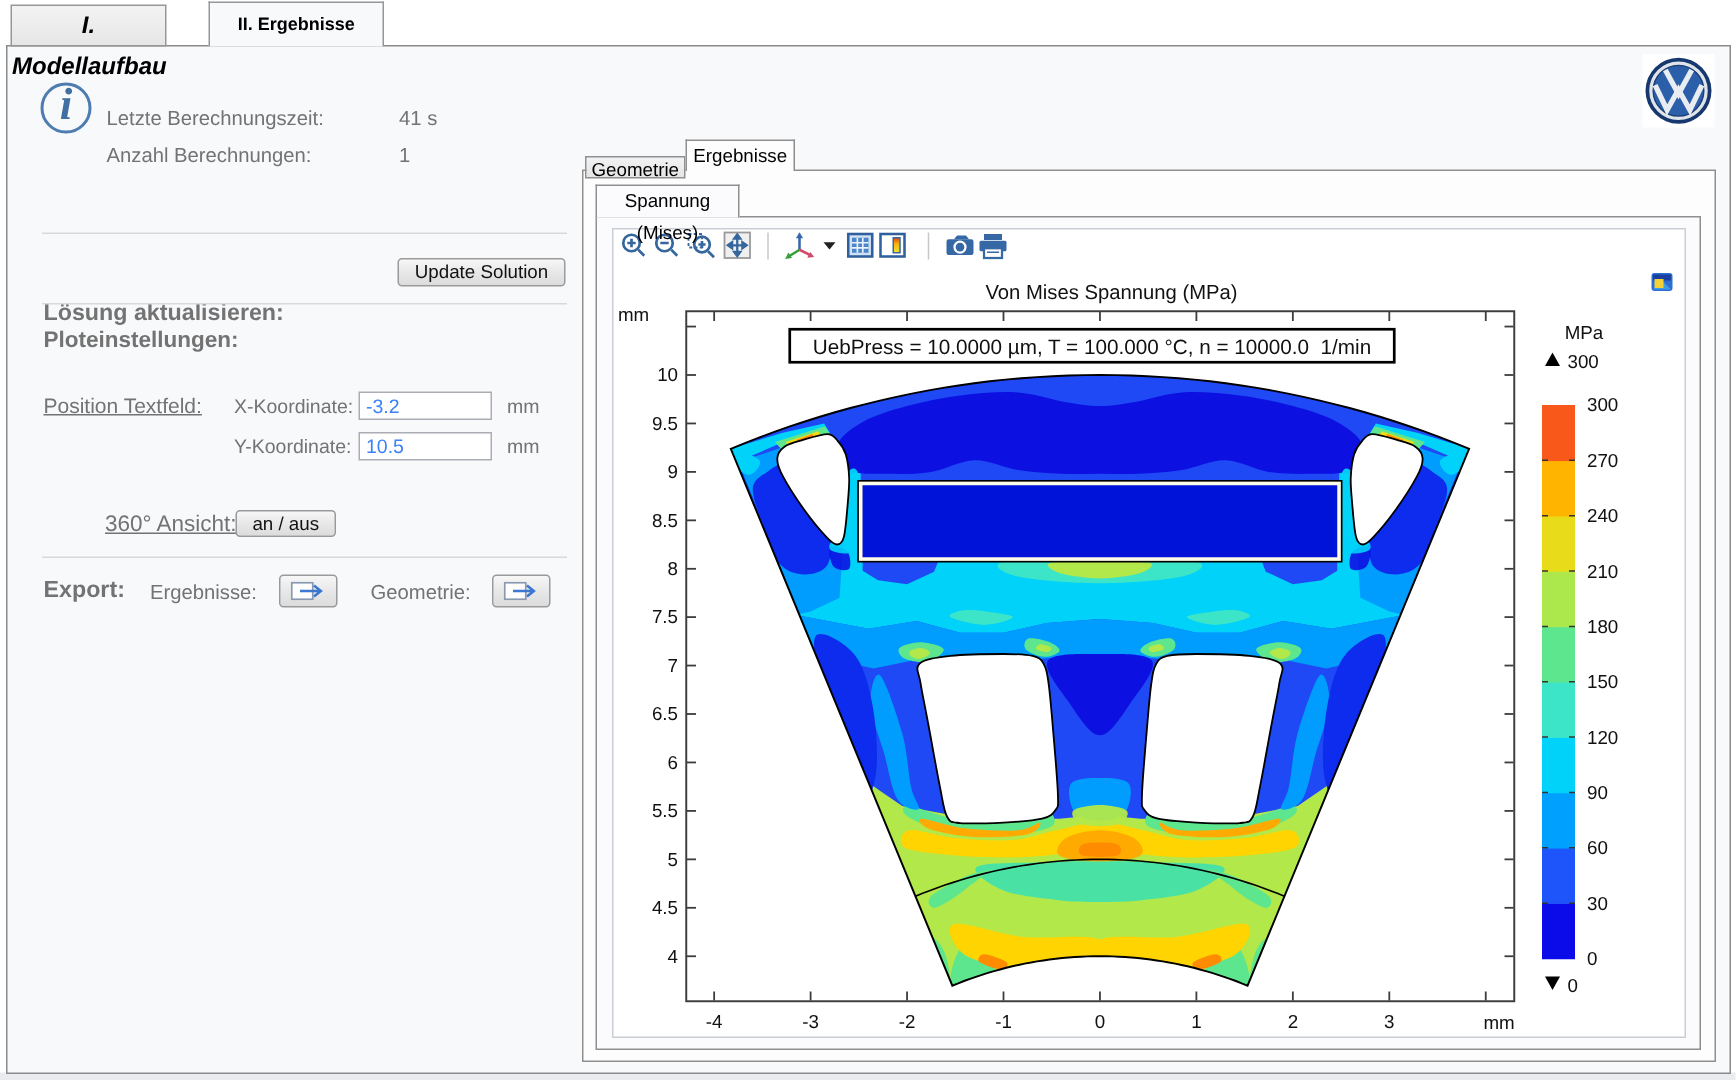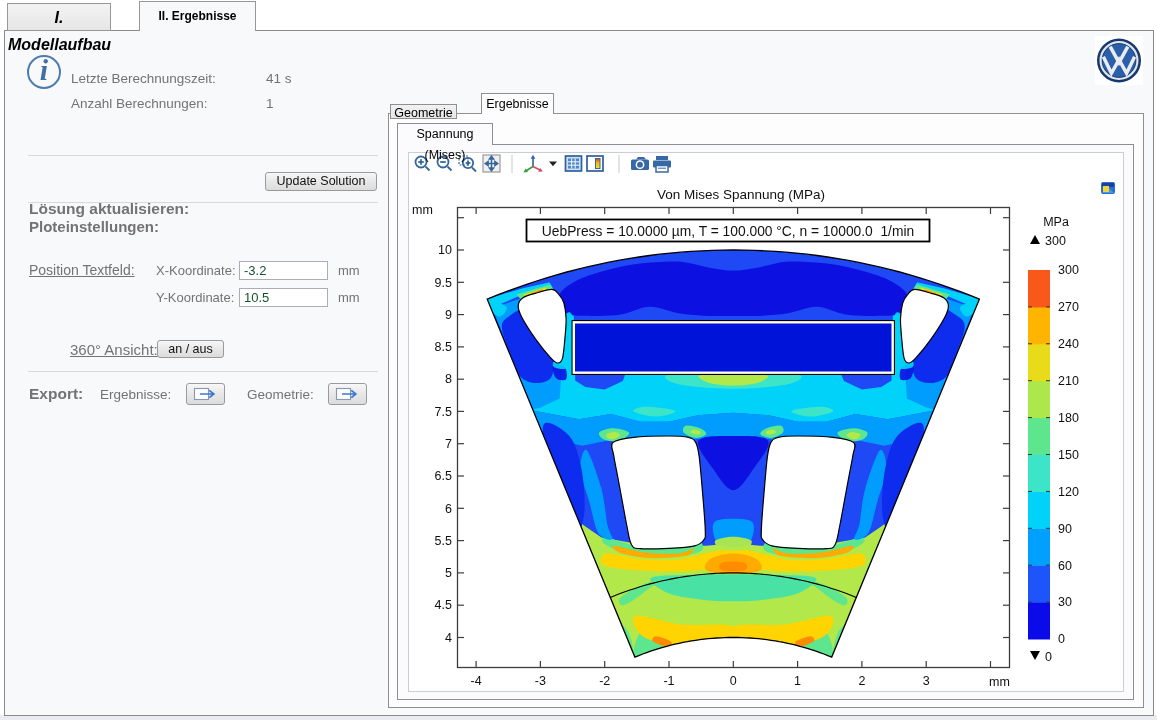--- a/index.html
+++ b/index.html
@@ -1,19 +1,19 @@
 <!DOCTYPE html>
 <html><head><meta charset="utf-8">
 <style>
 * { margin:0; padding:0; box-sizing:border-box; }
 html,body { width:1157px; height:720px; background:#fff; font-family:"Liberation Sans",sans-serif; overflow:hidden; }
 .abs { position:absolute; }
 .btn { position:absolute; background:linear-gradient(#f7f7f7,#e9e9e9 45%,#dcdcdc); border:1px solid #9a9a9a; border-radius:3px; font-size:12.5px; color:#111; text-align:center; }
 .lbl { position:absolute; font-size:13.5px; color:#737373; white-space:nowrap; }
-.inp { position:absolute; background:#fff; border:1px solid #acacb4; font-size:13px; padding:1px 0 0 4px; color:#14532d; }
+.inp { position:absolute; background:#fff; border:1px solid #acacb4; font-size:13px; padding:1px 0 0 4px; color:#3b82f6; }
 .sep { position:absolute; height:1px; background:#d9d9d9; }
 .tab { position:absolute; border:1px solid #979797; font-weight:bold; text-align:center; }
 .stab { position:absolute; border:1px solid #8f8f8f; text-align:center; font-size:12.5px; }
 </style></head>
 <body>
 
 <div class="abs" style="left:0;top:715px;width:1157px;height:5px;background:#e9ebee;"></div>
 
 <div class="abs" style="left:4px;top:30px;width:1150px;height:686px;background:#f8f9fb;border:1px solid #8a8a8a;"></div>
 
@@ -59,21 +59,21 @@
 <circle cx="24" cy="24" r="16.8" fill="#2c5fa9"></circle>
 <circle cx="24" cy="24" r="16.9" fill="none" stroke="#1b3f77" stroke-width="0.9"></circle>
 <g stroke="#e9edf1" stroke-width="3.5" fill="none">
 <path d="M15.2 10.2 L24 26.2 L32.8 10.2"></path>
 <path d="M8.4 20.2 L16.4 36.8 L24 23.2 L31.6 36.8 L39.6 20.2"></path>
 </g>
 </svg></div>
 
 <div class="abs" style="left:388px;top:113px;width:756px;height:595px;background:#fdfdfe;border:1px solid #8f8f8f;"></div>
 <div class="stab" style="left:390px;top:104px;width:67px;height:15px;background:linear-gradient(#f2f2f2,#e5e5e5);line-height:17px;">Geometrie</div>
-<div class="stab" style="left:457px;top:93px;width:73px;height:21px;background:#fdfdfe;border-bottom:none;line-height:20px;z-index:3;margin-left:24px;">Ergebnisse</div>
+<div class="stab" style="left:457px;top:93px;width:73px;height:21px;background:#fdfdfe;border-bottom:none;line-height:20px;z-index:3;">Ergebnisse</div>
 <div class="abs" style="left:397px;top:144px;width:737px;height:556px;background:#fbfbfd;border:1px solid #8f8f8f;"></div>
 <div class="stab" style="left:397px;top:123px;width:96px;height:22px;background:#fbfbfd;border-bottom:none;line-height:21px;z-index:3;">Spannung (Mises)</div>
 
 <div class="abs" style="left:408px;top:152px;width:716px;height:540px;background:#fff;border:1px solid #c9cdd4;"></div>
 
 <div class="abs" style="left:412px;top:153px;"><svg width="270" height="26" viewBox="0 0 270 26">
 <g stroke="#35679c" fill="none" stroke-width="1.8">
 <circle cx="9" cy="9" r="5.5"></circle>
         <line x1="13.5" y1="13.5" x2="17.5" y2="17.5"></line>
         <line x1="6.2" y1="9" x2="11.8" y2="9"></line>

